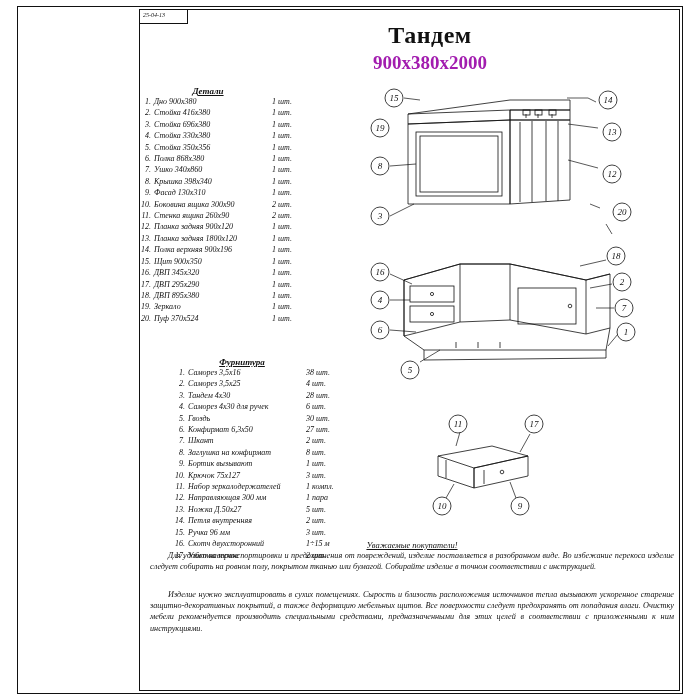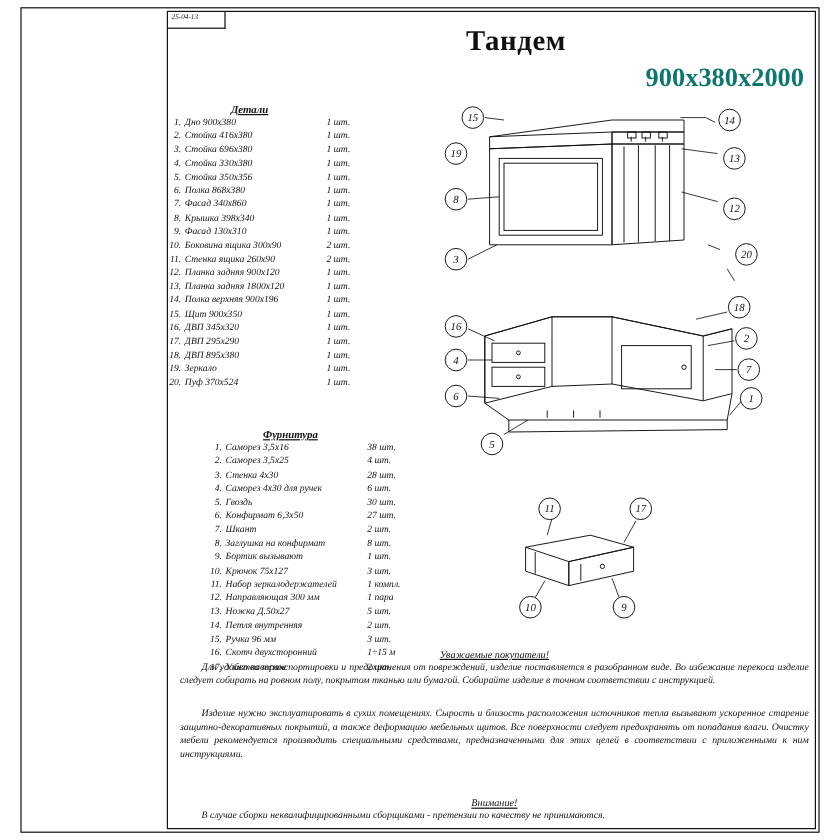--- a/index.html
+++ b/index.html
@@ -42,24 +42,24 @@
     left:190px;top:22px;width:480px;
     text-align:center;
     font-size:24px;
     font-weight:bold;
     color:#111;
     letter-spacing:0.5px;
   }
   .subtitle{
     position:absolute;
     left:190px;top:52px;width:480px;
-    text-align:right;
-    font-size:22px;
+    text-align:center;
+    font-size:19px;
     font-weight:bold;
-    color:#0f766e;
+    color:#a21caf;
   }
 
   
   .list-block{position:absolute;color:#111;font-style:italic;}
   .list-head{
     font-size:9px;font-weight:bold;font-style:italic;
     text-decoration:underline;text-align:center;width:140px;
   }
   .row{
     display:flex;font-size:8px;line-height:11.4px;font-style:italic;
@@ -138,21 +138,21 @@
           <span class="nm">Стойка 350х356</span>
           <span class="qt">1 шт.</span>
         </div>
         <div class="row">
           <span class="num">6.</span>
           <span class="nm">Полка 868х380</span>
           <span class="qt">1 шт.</span>
         </div>
         <div class="row">
           <span class="num">7.</span>
-          <span class="nm">Фасад 340х860</span>
+          <span class="nm">Ушко 340х860</span>
           <span class="qt">1 шт.</span>
         </div>
         <div class="row">
           <span class="num">8.</span>
           <span class="nm">Крышка 398х340</span>
           <span class="qt">1 шт.</span>
         </div>
         <div class="row">
           <span class="num">9.</span>
           <span class="nm">Фасад 130х310</span>
@@ -224,21 +224,21 @@
           <span class="nm">Саморез 3,5х16</span>
           <span class="qt">38 шт.</span>
         </div>
         <div class="row">
           <span class="num">2.</span>
           <span class="nm">Саморез 3,5х25</span>
           <span class="qt">4 шт.</span>
         </div>
         <div class="row">
           <span class="num">3.</span>
-          <span class="nm">Стенка 4х30</span>
+          <span class="nm">Тандем 4х30</span>
           <span class="qt">28 шт.</span>
         </div>
         <div class="row">
           <span class="num">4.</span>
           <span class="nm">Саморез 4х30 для ручек</span>
           <span class="qt">6 шт.</span>
         </div>
         <div class="row">
           <span class="num">5.</span>
           <span class="nm">Гвоздь</span>
@@ -309,24 +309,20 @@
 
   <div id="buyers">
     <div class="txt-head">Уважаемые покупатели!</div>
     <div class="para">Для удобства транспортировки и предохранения от повреждений, изделие поставляется в разобранном виде. Во избежание перекоса изделие следует собирать на ровном полу, покрытом тканью или бумагой. Собирайте изделие в точном соответствии с инструкцией.</div>
   </div>
 
   <div id="rules">
     <div class="para">Изделие нужно эксплуатировать в сухих помещениях. Сырость и близость расположения источников тепла вызывают ускоренное старение защитно-декоративных покрытий, а также деформацию мебельных щитов. Все поверхности следует предохранять от попадания влаги. Очистку мебели рекомендуется производить специальными средствами, предназначенными для этих целей в соответствии с приложенными к ним инструкциями.</div>
   </div>
 
-  <div id="attention">
-    <div class="txt-head">Внимание!</div>
-    <div class="para">В случае сборки неквалифицированными сборщиками - претензии по качеству не принимаются.</div>
-  </div>
 
   <div class="draw">
     <svg width="316" height="440" viewBox="0 0 316 440">
       <g fill="none" stroke="#111" stroke-width="0.8">
 
         <g>
 
           <path d="M48 30 L150 16 L210 16 L210 26 L150 26 Z"></path>
           <path d="M48 30 L48 40 L150 36 L150 26"></path>
           <path d="M150 26 L210 26 L210 36 L150 36 Z"></path>

